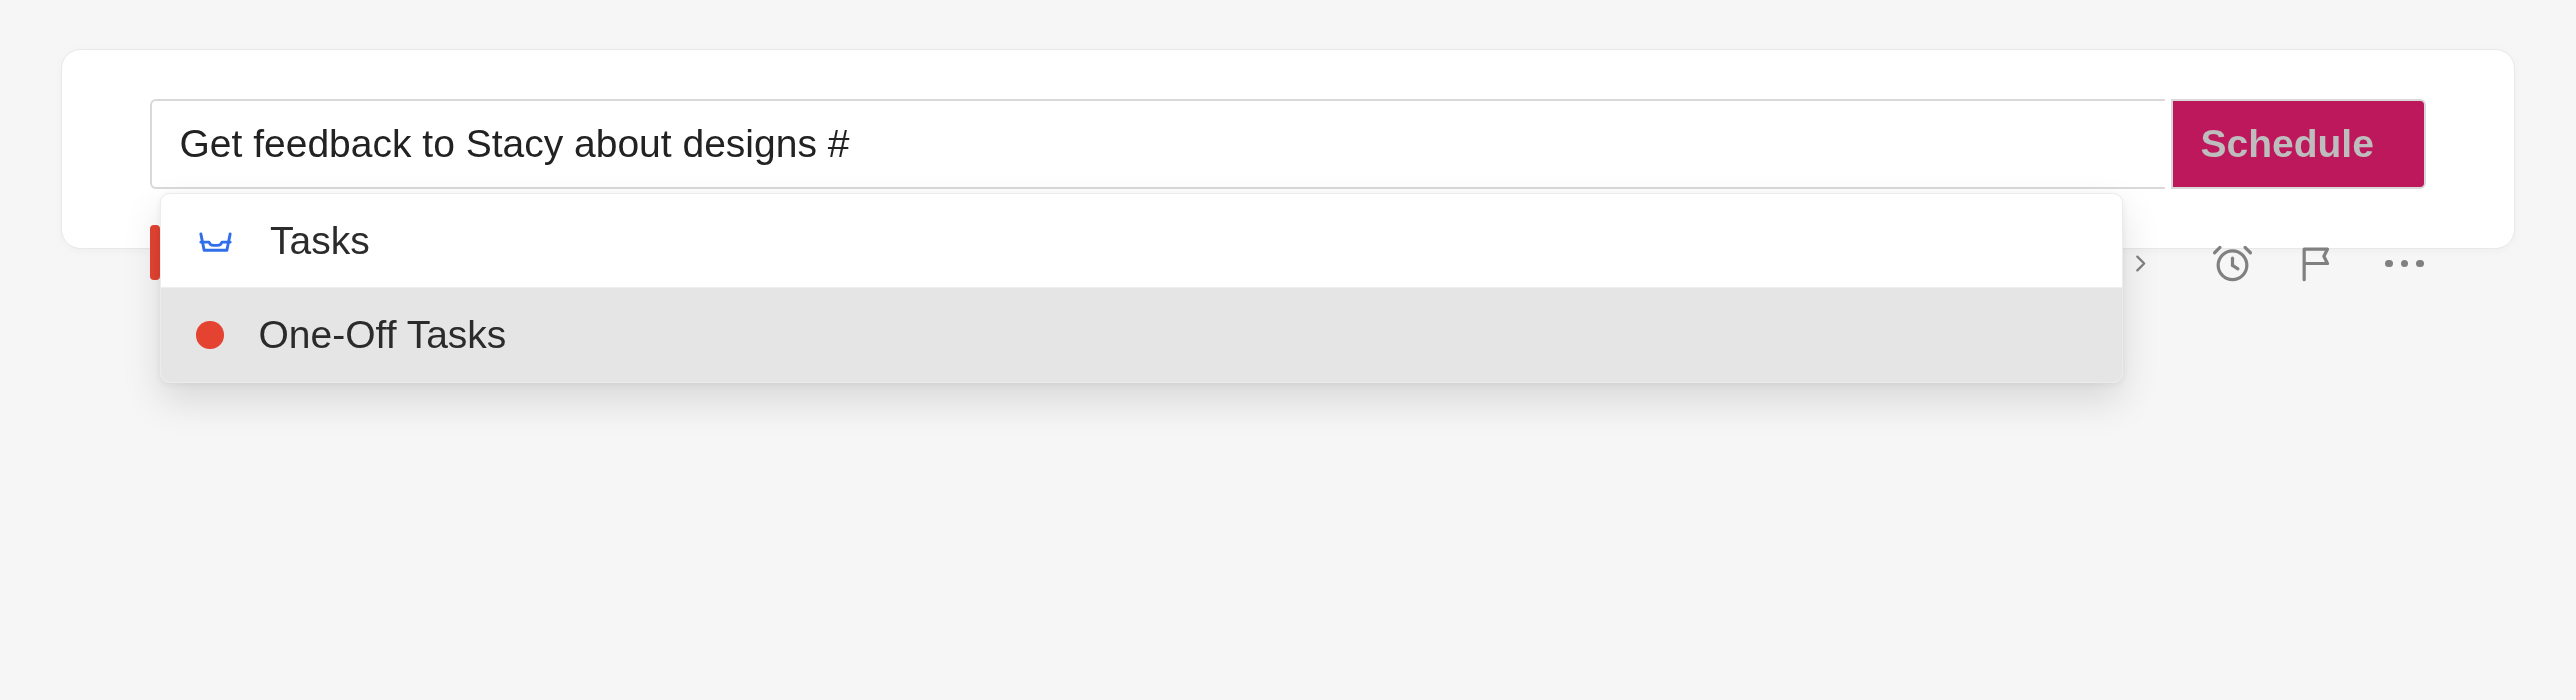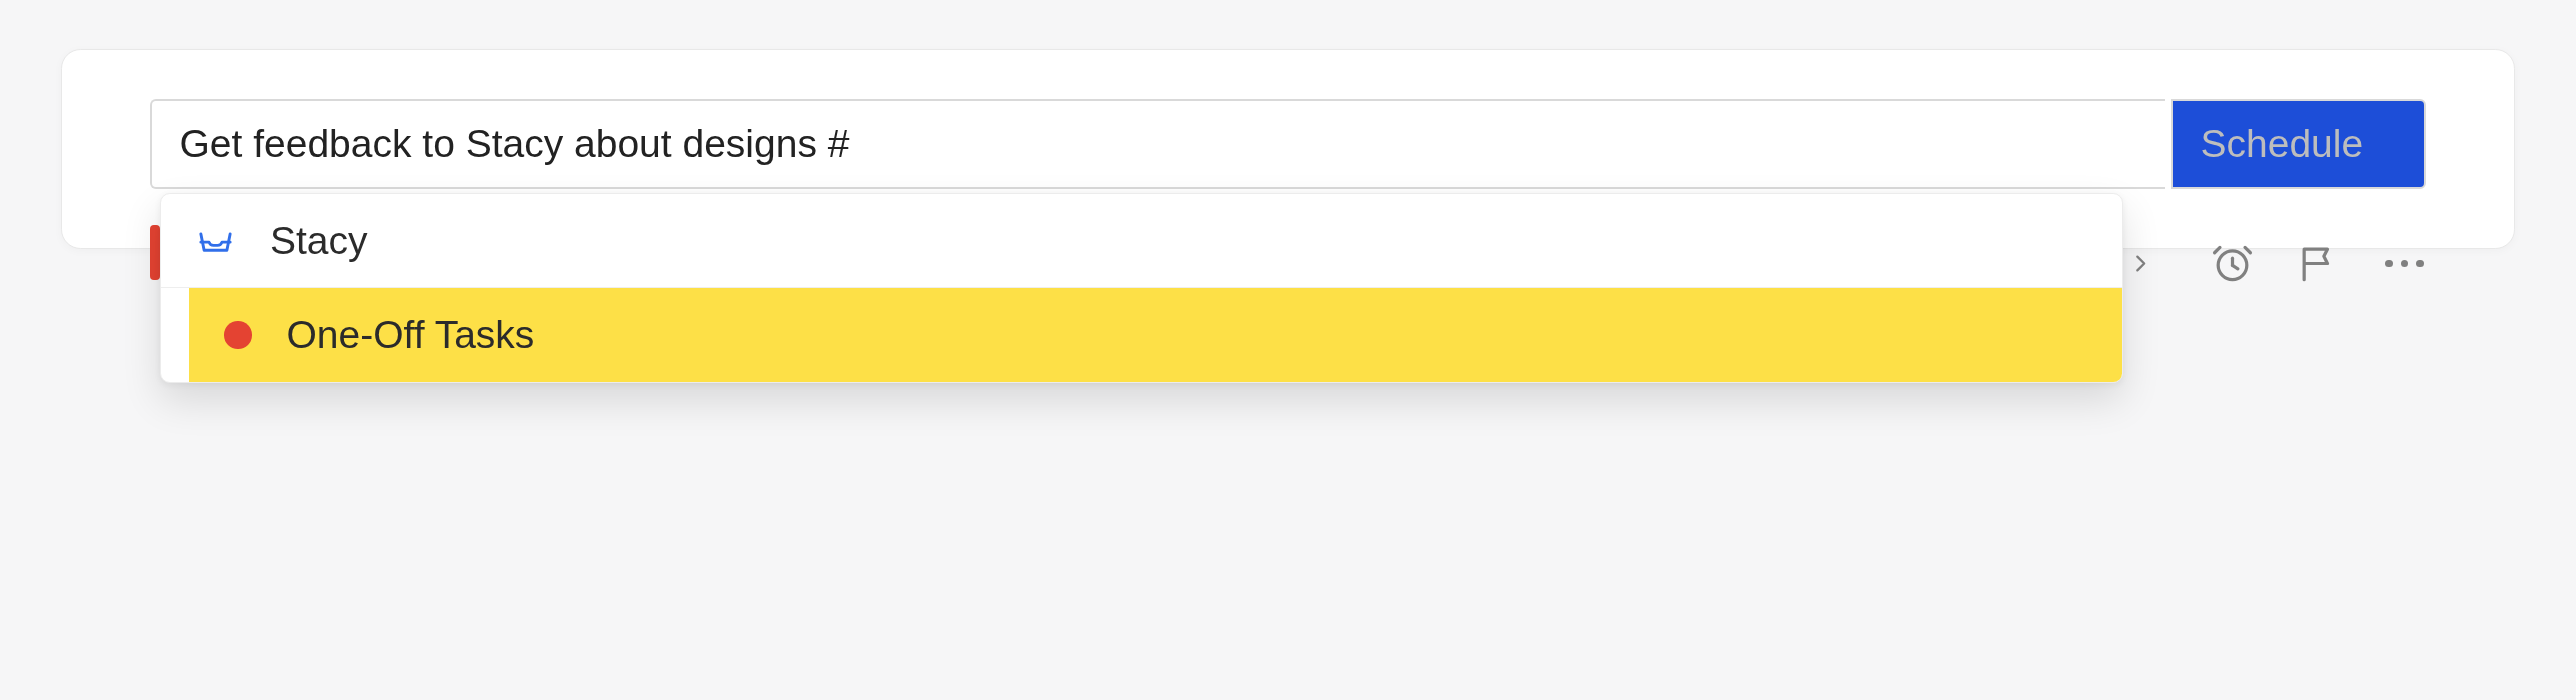--- a/index.html
+++ b/index.html
@@ -36,26 +36,27 @@
     color: #222;
     padding: 0 27.5px;
     outline: none;
     background: #fff;
   }
   .schedule-btn {
     width: 255px;
     height: 90px;
     border: 2px solid #d9d9d9;
     border-radius: 0 5.9px 5.9px 0;
-    background: #1d4ed8;
+    background: #be185d;
     font-size: 39px;
     color: #bdbdbd;
     text-align: left;
     padding: 0 27.5px;
     cursor: pointer;
+    font-weight: bold;
   }
   .dropdown {
     position: absolute;
     top: 143px;
     left: 98px;
     width: 1963px;
     background: #fff;
     border: 1px solid #ececec;
     border-radius: 9.8px;
     box-shadow: 0 17.7px 39px rgba(0,0,0,0.12), 0 2px 7.9px rgba(0,0,0,0.06);
@@ -67,21 +68,21 @@
     align-items: center;
     height: 94px;
     padding: 0 35px;
     font-size: 39px;
     color: #2b2b2b;
     cursor: pointer;
     gap: 35px;
     border-bottom: 1px solid #eee;
   }
   .dropdown-item:last-child { border-bottom: none; }
-  .dropdown-item.highlight { background: #fde047; margin-left: 28px; }
+  .dropdown-item.highlight { background: #e5e5e5; }
   .dot {
     width: 27.5px; height: 27.5px; border-radius: 50%;
     background: #e44332;
     flex: 0 0 27.5px;
   }
   .inbox-icon {
     flex: 0 0 39px;
     display: flex; align-items: center; justify-content: center;
   }
   .red-accent {
@@ -160,21 +161,21 @@
 
   <div class="dropdown">
     <div class="dropdown-item">
       <span class="inbox-icon">
         <svg width="39" height="39" viewBox="0 0 24 24" fill="none" stroke="#316fea" stroke-width="1.8" stroke-linecap="round" stroke-linejoin="round">
           <path d="M4 4h16v14H4z" opacity="0"></path>
           <path d="M3 8 L5 18 H19 L21 8"></path>
           <path d="M3 13 H8 a3 3 0 0 0 3 2 h2 a3 3 0 0 0 3 -2 H21"></path>
         </svg>
       </span>
-      <span>Stacy</span>
+      <span>Tasks</span>
     </div>
     <div class="dropdown-item highlight">
       <span class="dot"></span>
       <span>One-Off Tasks</span>
     </div>
   </div>
 
 </div>
 
 

